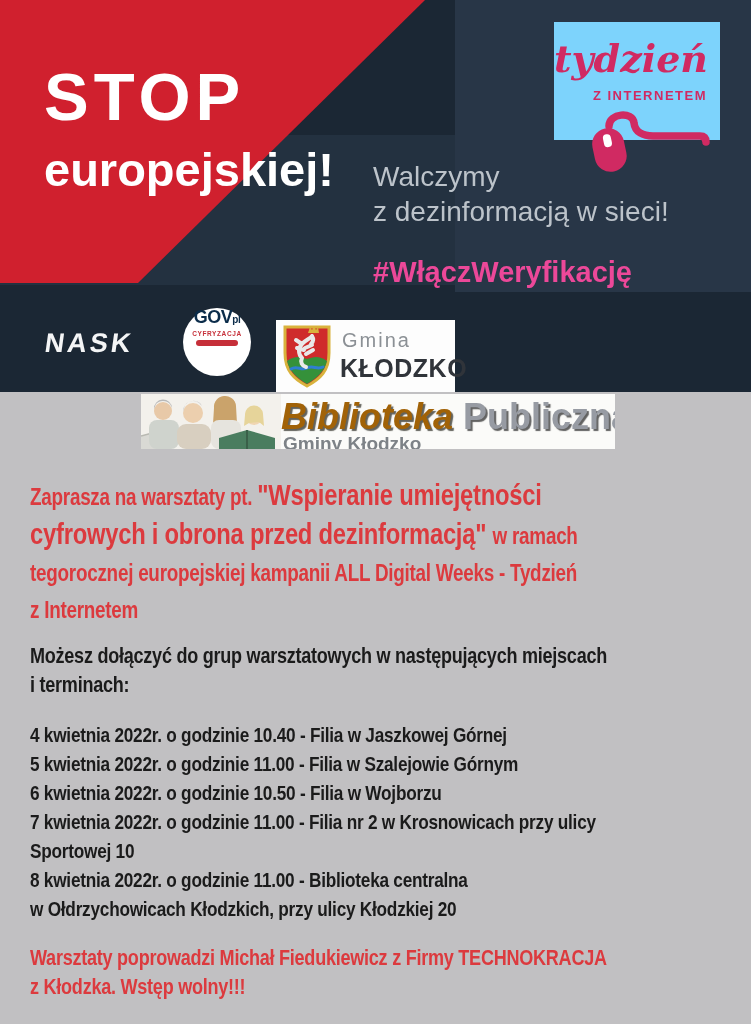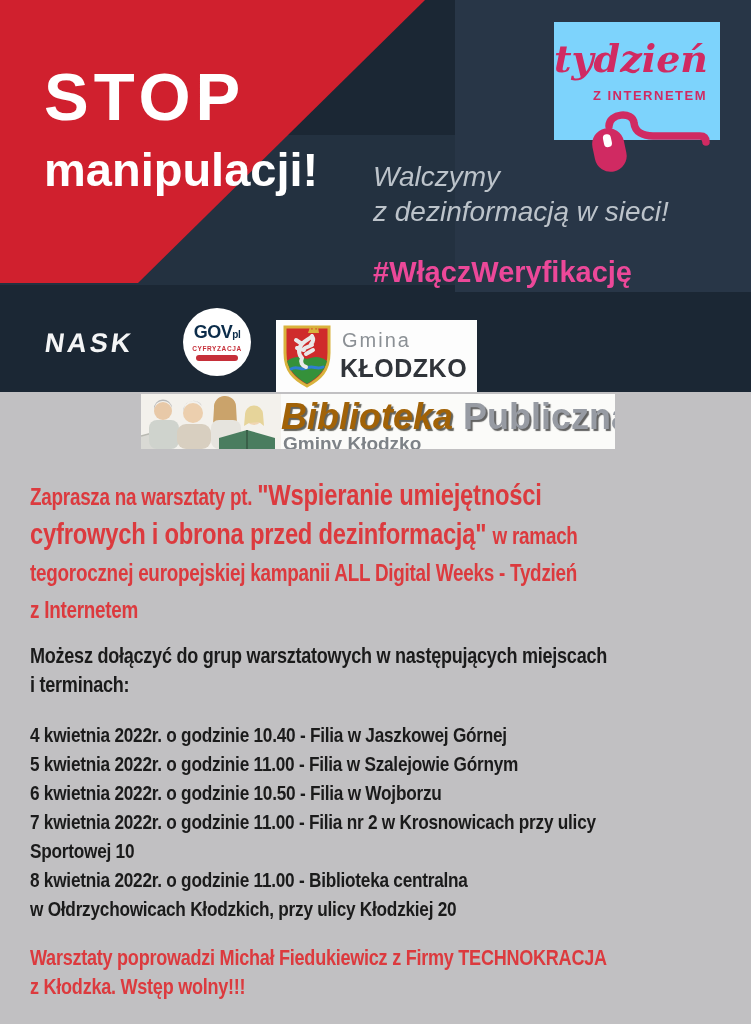--- a/index.html
+++ b/index.html
@@ -8,39 +8,39 @@
   .page { position:relative; width:751px; height:1024px; overflow:hidden; background:#c1c0c2; }
 
   
   .hero { position:absolute; left:0; top:0; width:751px; height:392px; background:#1b2734; }
   .panel-b { position:absolute; left:0; top:135px; width:455px; height:150px; background:#233140; }
   .panel-a { position:absolute; left:455px; top:0; width:296px; height:292px; background:#283647; }
   .red-wedge { position:absolute; left:0; top:0; width:751px; height:392px; background:#d0202e;
                clip-path:polygon(0 0, 425px 0, 138px 283px, 0 283px); }
   .stop-title { position:absolute; left:44px; top:58px; color:#ffffff; font-size:67px; font-weight:700; letter-spacing:5px; }
   .stop-sub { position:absolute; left:44px; top:142px; color:#ffffff; font-size:47px; font-weight:700; }
-  .tagline { position:absolute; left:373px; top:159px; color:#bcc3ca; font-size:28px; line-height:35px; font-weight:400; white-space:pre-line;font-style:italic; }
+  .tagline { position:absolute; left:373px; top:159px; color:#bcc3ca; font-size:28px; line-height:35px; font-weight:400; white-space:pre-line; }
   .hashtag { position:absolute; left:373px; top:256px; color:#ec4899; font-size:29px; font-weight:600; }
 
   
   .tydzien-box { position:absolute; left:554px; top:22px; width:166px; height:118px; background:#7dd3fc; }
   .tydzien-title { position:absolute; right:12px; top:14px; font-family:"DejaVu Serif", serif; font-style:italic; font-weight:700;
                    font-size:38px; color:#d02a62; }
   .tydzien-sub { position:absolute; right:13px; top:66px; font-size:13px; font-weight:700; letter-spacing:1.5px; color:#d02a62; }
   .mouse-svg { position:absolute; left:33px; top:86px; }
 
   
   .nask-logo { position:absolute; left:45px; top:328px; color:#f4f5f6; font-size:27px; font-weight:700; letter-spacing:3px; transform:skewX(-8deg); }
   .gov-circle { position:absolute; left:183px; top:308px; width:68px; height:68px; background:#ffffff; border-radius:50%;
-                display:flex; flex-direction:column; align-items:center; justify-content:center; }
+                display:flex; flex-direction:column; align-items:center; }
   .gov-title { color:#0b2c4a; font-size:18px; font-weight:800; line-height:18px; letter-spacing:-0.5px; }
   .gov-suffix { font-size:10px; font-weight:700; }
   .gov-sub { color:#c62f39; font-size:6.5px; font-weight:700; letter-spacing:0.6px; margin-top:1px; }
   .gov-pill { width:42px; height:6px; background:#c62f39; border-radius:3px; margin-top:3px; }
-  .gmina-box { position:absolute; left:276px; top:320px; width:201px; height:73px; background:#fdfdfd; }
+  .gmina-box { position:absolute; left:276px; top:320px; width:179px; height:73px; background:#fdfdfd; }
   .coat-svg { position:absolute; left:6px; top:4px; }
   .gmina-line1 { position:absolute; left:66px; top:9px; color:#8b9095; font-size:20px; letter-spacing:2px; }
   .gmina-line2 { position:absolute; left:64px; top:34px; color:#30343a; font-size:25px; font-weight:600; letter-spacing:0.5px; }
 
   
   .gray { position:absolute; left:0; top:392px; width:751px; height:632px; background:#c1c0c2; }
 
   
   .banner { position:absolute; left:141px; top:2px; width:474px; height:55px; background:#fbfbf9; overflow:hidden; }
   .banner-photo { position:absolute; left:0; top:0; }
@@ -65,21 +65,21 @@
 <body>
 
 <div class="page">
 
   <div class="hero">
     <div class="panel-b"></div>
     <div class="panel-a"></div>
     <div class="red-wedge"></div>
 
     <div class="stop-title">STOP</div>
-    <div class="stop-sub">manipulacji!</div>
+    <div class="stop-sub">europejskiej!</div>
 
     <div class="tagline">Walczymy
 z dezinformacją w sieci!</div>
     <div class="hashtag">#WłączWeryfikację</div>
 
     <div class="tydzien-box">
       <div class="tydzien-title">tydzień</div>
       <div class="tydzien-sub">Z INTERNETEM</div>
       <svg class="mouse-svg" width="125" height="68" viewBox="0 0 125 68">
         <g transform="rotate(-12 22 40)">

